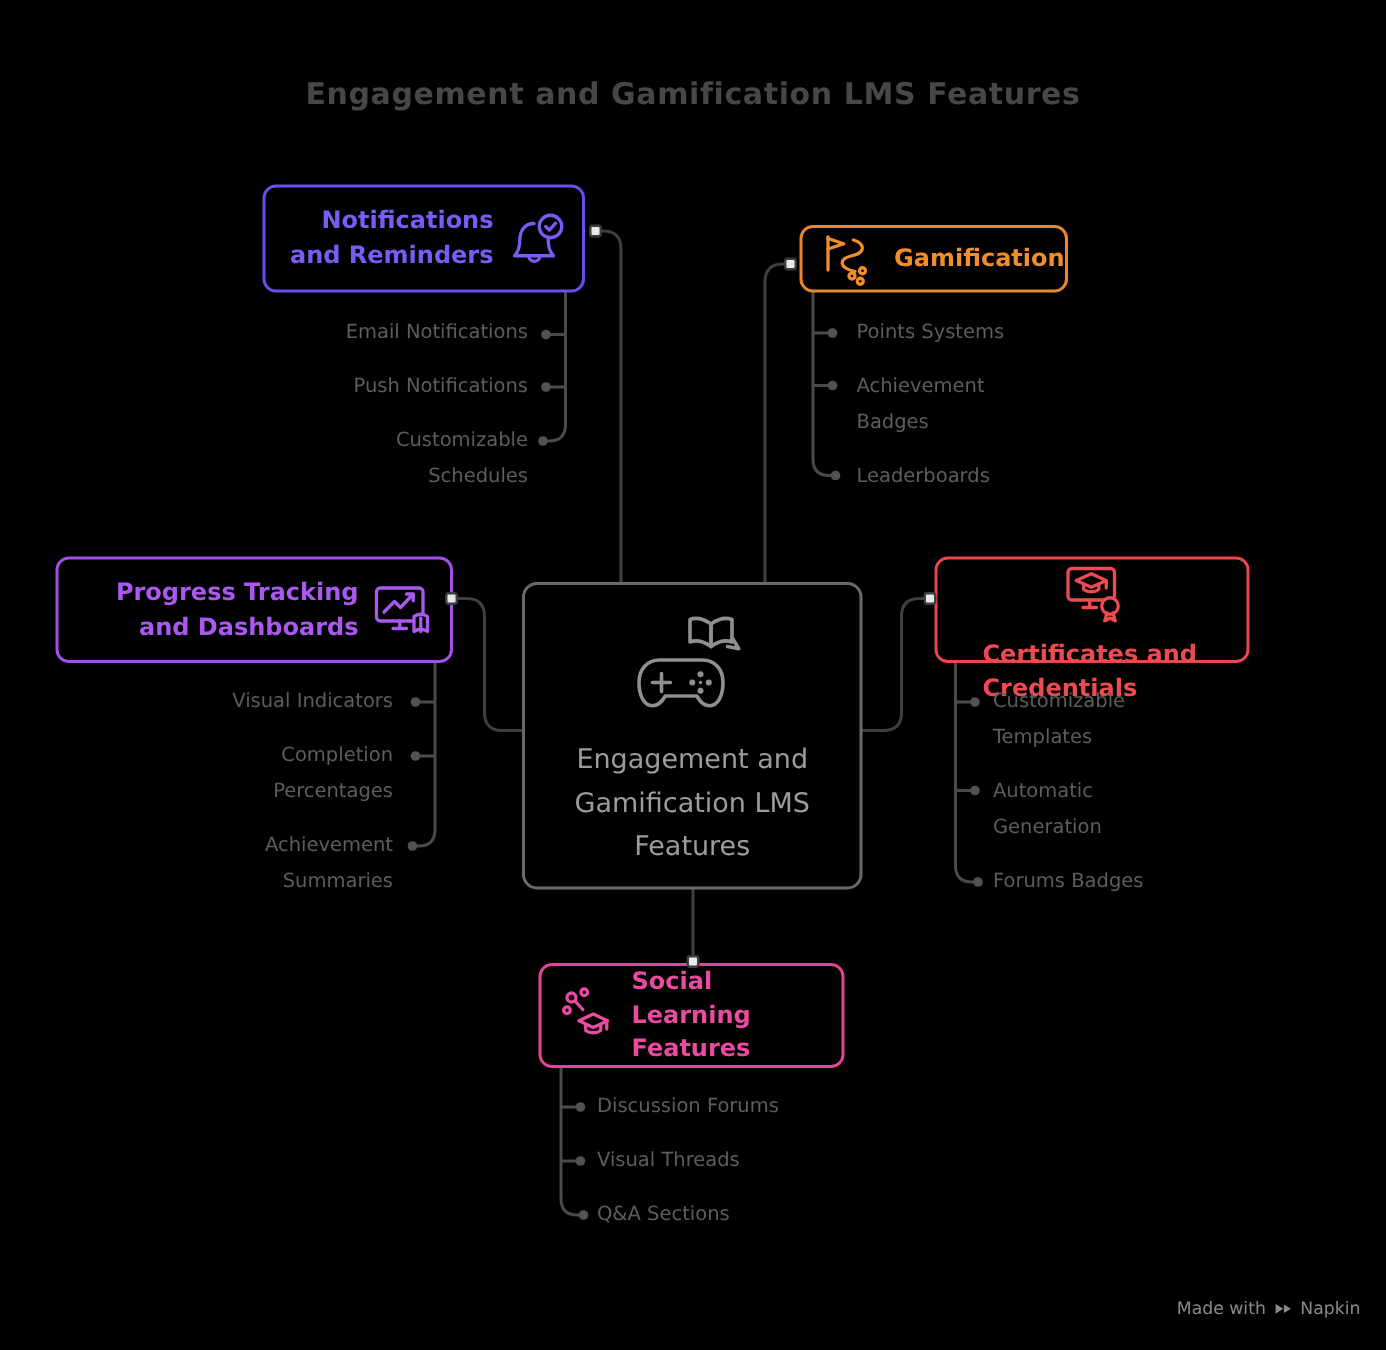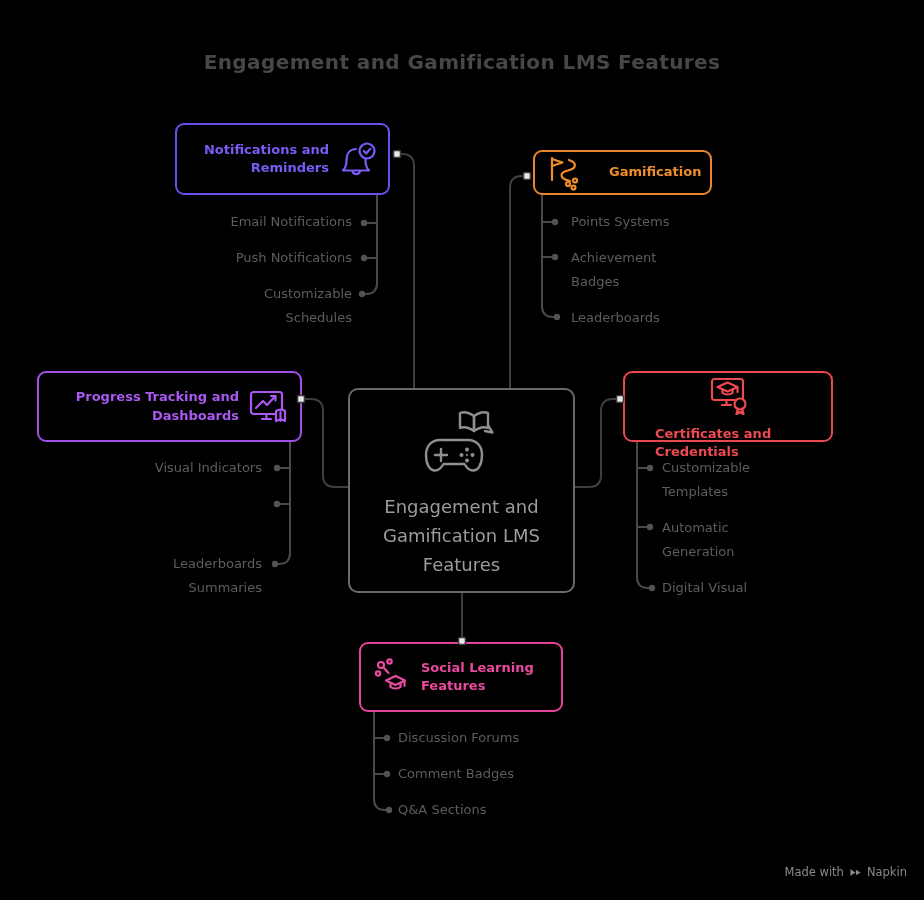--- a/index.html
+++ b/index.html
@@ -11,31 +11,31 @@
     position:absolute;top:50px;left:0;width:924px;text-align:center;
     font-size:20px;font-weight:bold;color:#474747;letter-spacing:.4px;margin:0;
   }
   svg.layer{position:absolute;left:0;top:0;width:924px;height:900px;}
   .lines{z-index:1;}
   .dots{z-index:3;pointer-events:none;}
   .node{
     position:absolute;z-index:2;box-sizing:border-box;background:#000;
     border:2px solid;border-radius:9px;display:flex;align-items:center;
   }
-  .node .label{font-weight:bold;font-size:13px;line-height:1.42;}
+  .node .label{font-weight:bold;font-size:16px;line-height:1.42;}
   .node svg.icn{flex:none;}
   
   .notif  {border-color:#6b4df0;} .notif  .label{color:#7b5bf5;text-align:right;}
   .gami   {border-color:#e8872b;} .gami   .label{color:#ef8e2a;}
   .prog   {border-color:#a350e8;} .prog   .label{color:#a958f0;text-align:right;}
   .cert   {border-color:#e9464e;flex-direction:column;} .cert   .label{color:#ee4a52;}
   .social {border-color:#e5439a;} .social .label{color:#ea4a9f;}
   
   .notif  {left:175px;top:123px;width:215px;height:72px;padding:0 10px 0 12px;justify-content:flex-end;gap:9px;}
-  .gami   {left:533px;top:150px;width:179px;height:45px;padding:0 10px;gap:22px;}
+  .gami   {left:533px;top:150px;width:179px;height:45px;padding:0 10px;gap:9px;}
   .prog   {left:37px;top:371px;width:265px;height:71px;padding:0 10px 0 14px;justify-content:flex-end;gap:9px;}
   .cert   {left:623px;top:371px;width:210px;height:71px;padding:0 8px 0 12px;gap:10px;}
   .social {left:359px;top:642px;width:204px;height:70px;padding:0 8px 0 12px;gap:6px;}
   .center{
     left:348px;top:388px;width:227px;height:205px;border-color:#6a6a6a;border-radius:10px;
     flex-direction:column;justify-content:flex-start;padding-top:14px;
   }
   .center .label{
     font-weight:normal;color:#9c9c9c;font-size:18px;line-height:29px;text-align:center;width:210px;margin-top:4px;
   }
@@ -182,28 +182,29 @@
 
   <div class="sub r" style="top:210px;right:572px">Email Notifications</div>
   <div class="sub r" style="top:246px;right:572px">Push Notifications</div>
   <div class="sub r wrap" style="top:282px;right:572px;width:150px">Customizable Schedules</div>
 
   <div class="sub" style="top:210px;left:571px">Points Systems</div>
   <div class="sub wrap" style="top:246px;left:571px;width:125px">Achievement Badges</div>
   <div class="sub" style="top:306px;left:571px">Leaderboards</div>
 
   <div class="sub r" style="top:456px;right:662px">Visual Indicators</div>
-  <div class="sub r wrap" style="top:552px;right:662px;width:130px">Leaderboards Summaries</div>
+  <div class="sub r wrap" style="top:492px;right:662px;width:125px">Completion Percentages</div>
+  <div class="sub r wrap" style="top:552px;right:662px;width:130px">Achievement Summaries</div>
 
   <div class="sub wrap" style="top:456px;left:662px;width:150px">Customizable Templates</div>
   <div class="sub wrap" style="top:516px;left:662px;width:135px">Automatic Generation</div>
-  <div class="sub" style="top:576px;left:662px">Digital Visual</div>
+  <div class="sub" style="top:576px;left:662px">Forums Badges</div>
 
   <div class="sub" style="top:726px;left:398px">Discussion Forums</div>
-  <div class="sub" style="top:762px;left:398px">Comment Badges</div>
+  <div class="sub" style="top:762px;left:398px">Visual Threads</div>
   <div class="sub" style="top:798px;left:398px">Q&amp;A Sections</div>
 
   <svg class="layer dots" viewBox="0 0 924 900">
     <g fill="#e9e9e9" stroke="#3c3c3c" stroke-width="1.6">
       <rect x="393.5" y="150.5" width="7" height="7" rx="1.5"></rect>
       <rect x="523.5" y="172.5" width="7" height="7" rx="1.5"></rect>
       <rect x="297.5" y="395.5" width="7" height="7" rx="1.5"></rect>
       <rect x="616.5" y="395.5" width="7" height="7" rx="1.5"></rect>
       <rect x="458.5" y="637.5" width="7" height="7" rx="1.5"></rect>
     </g>

